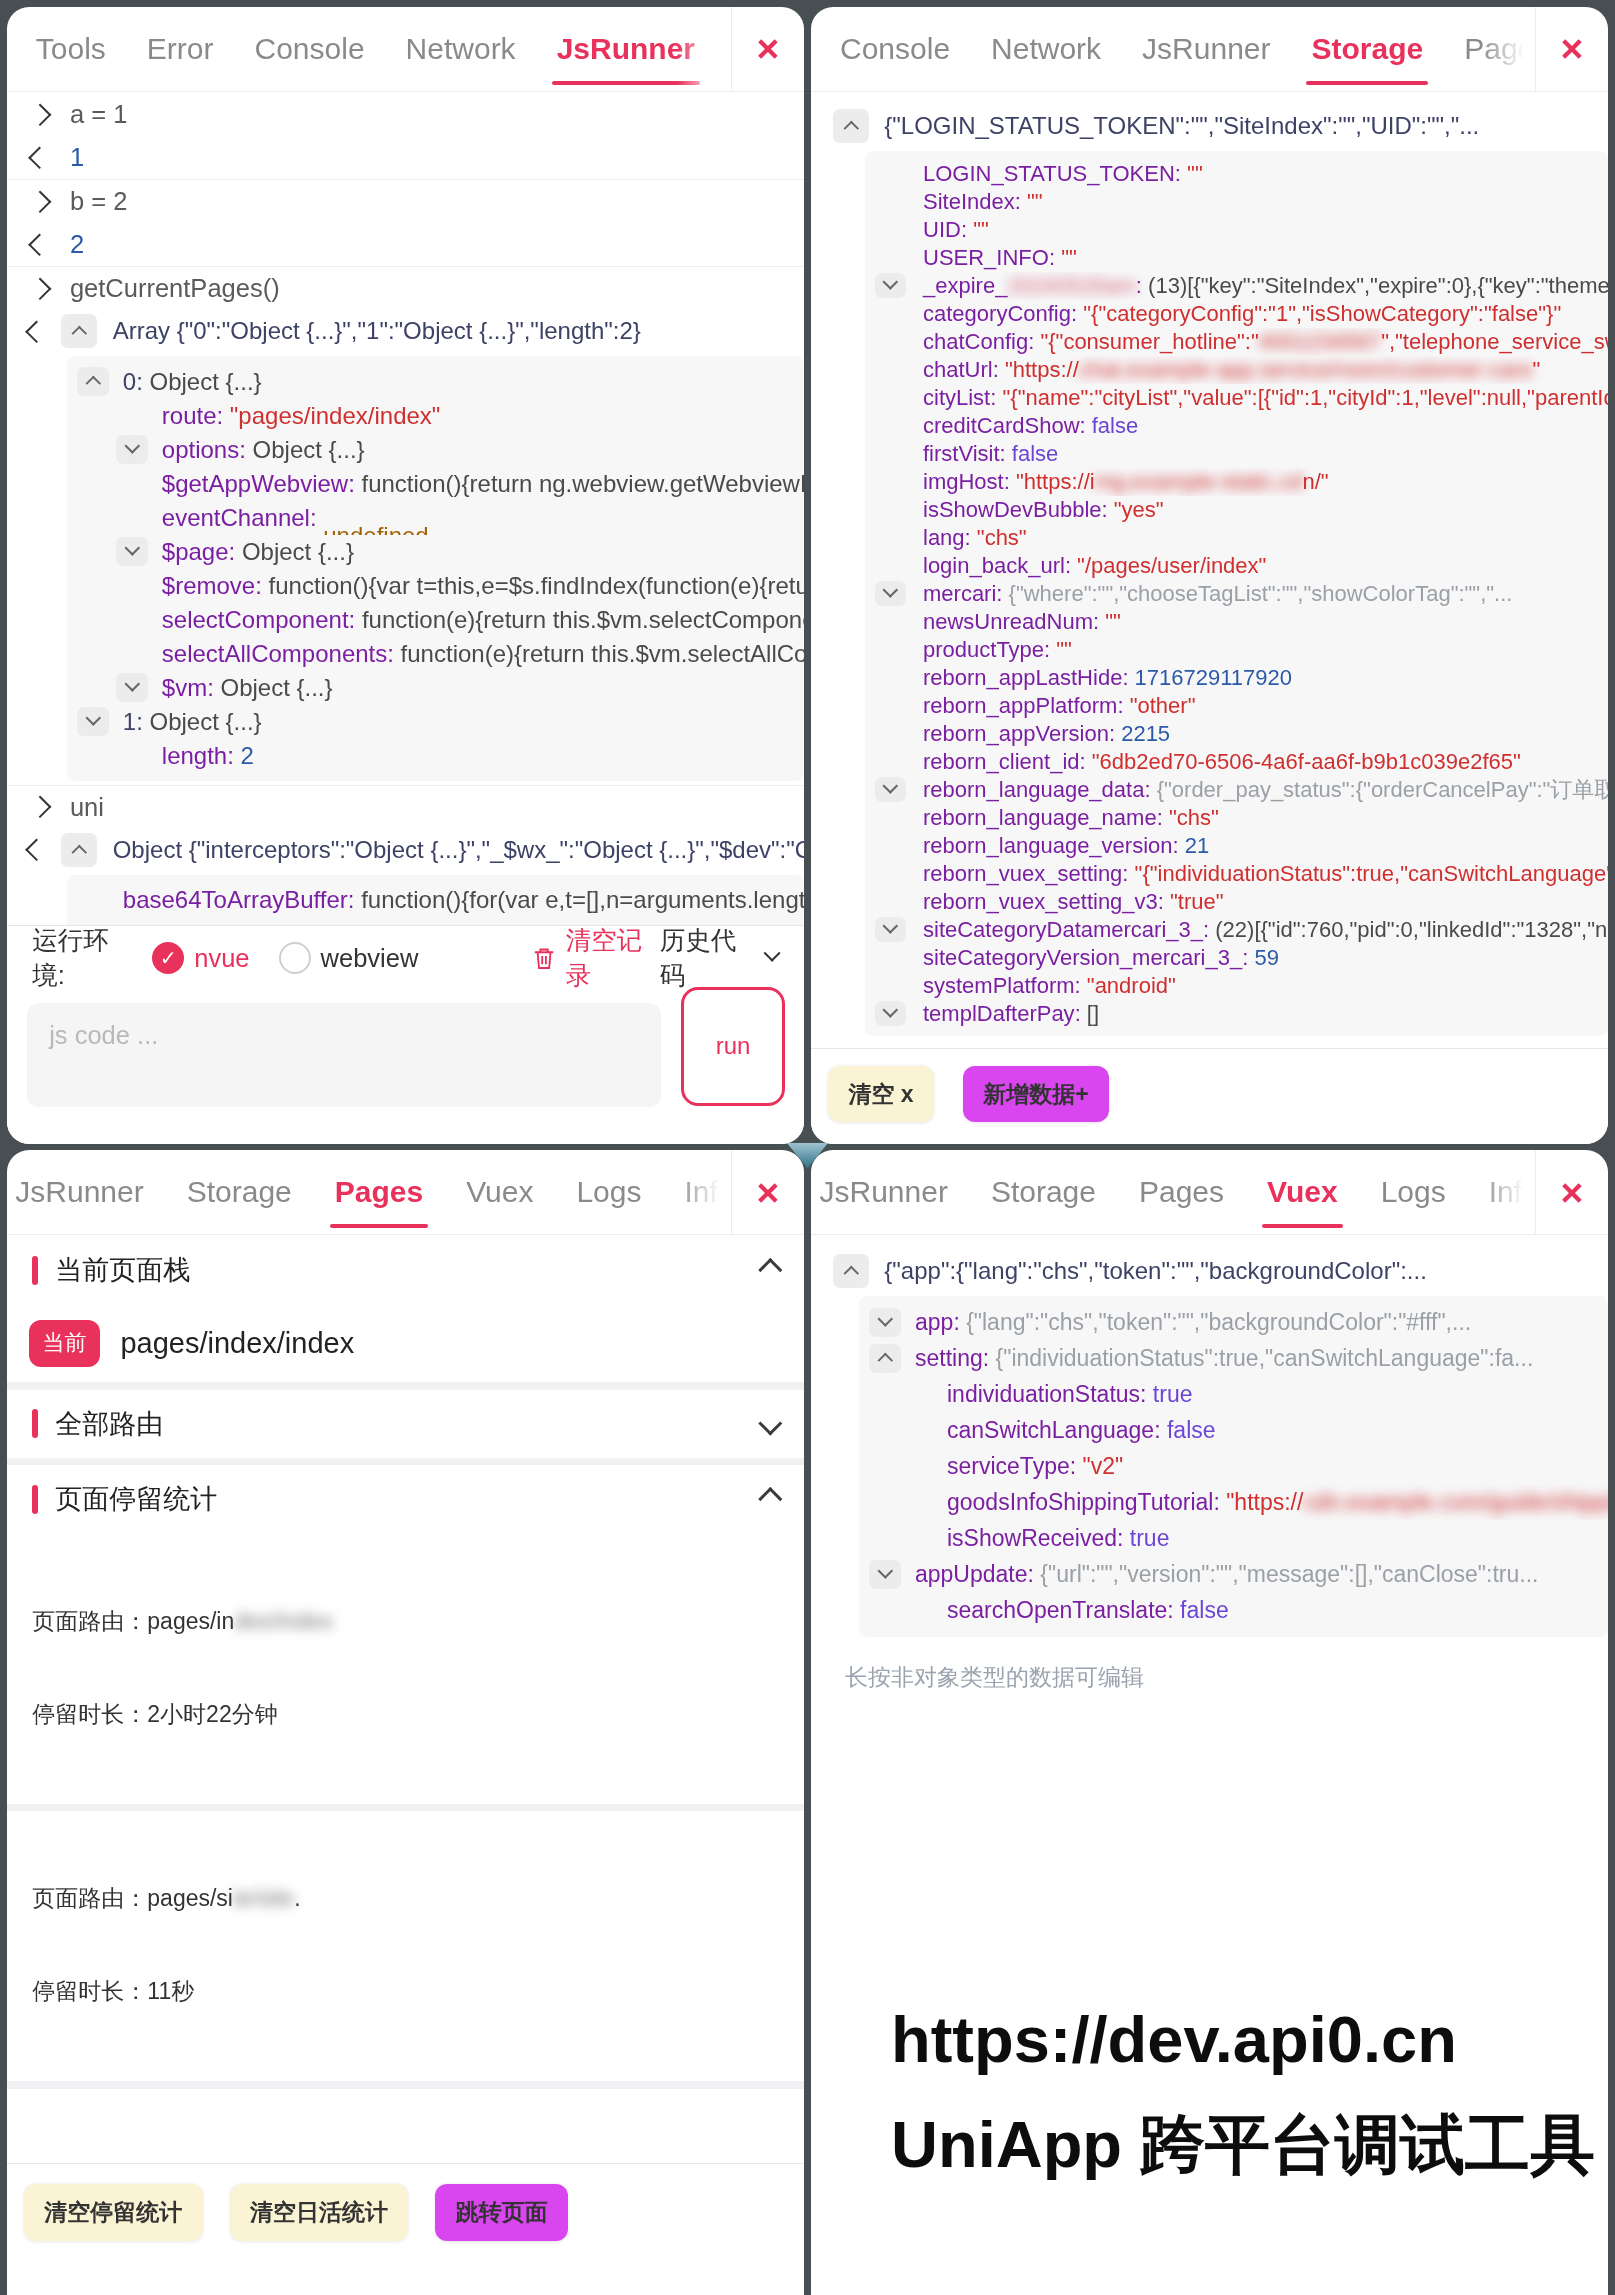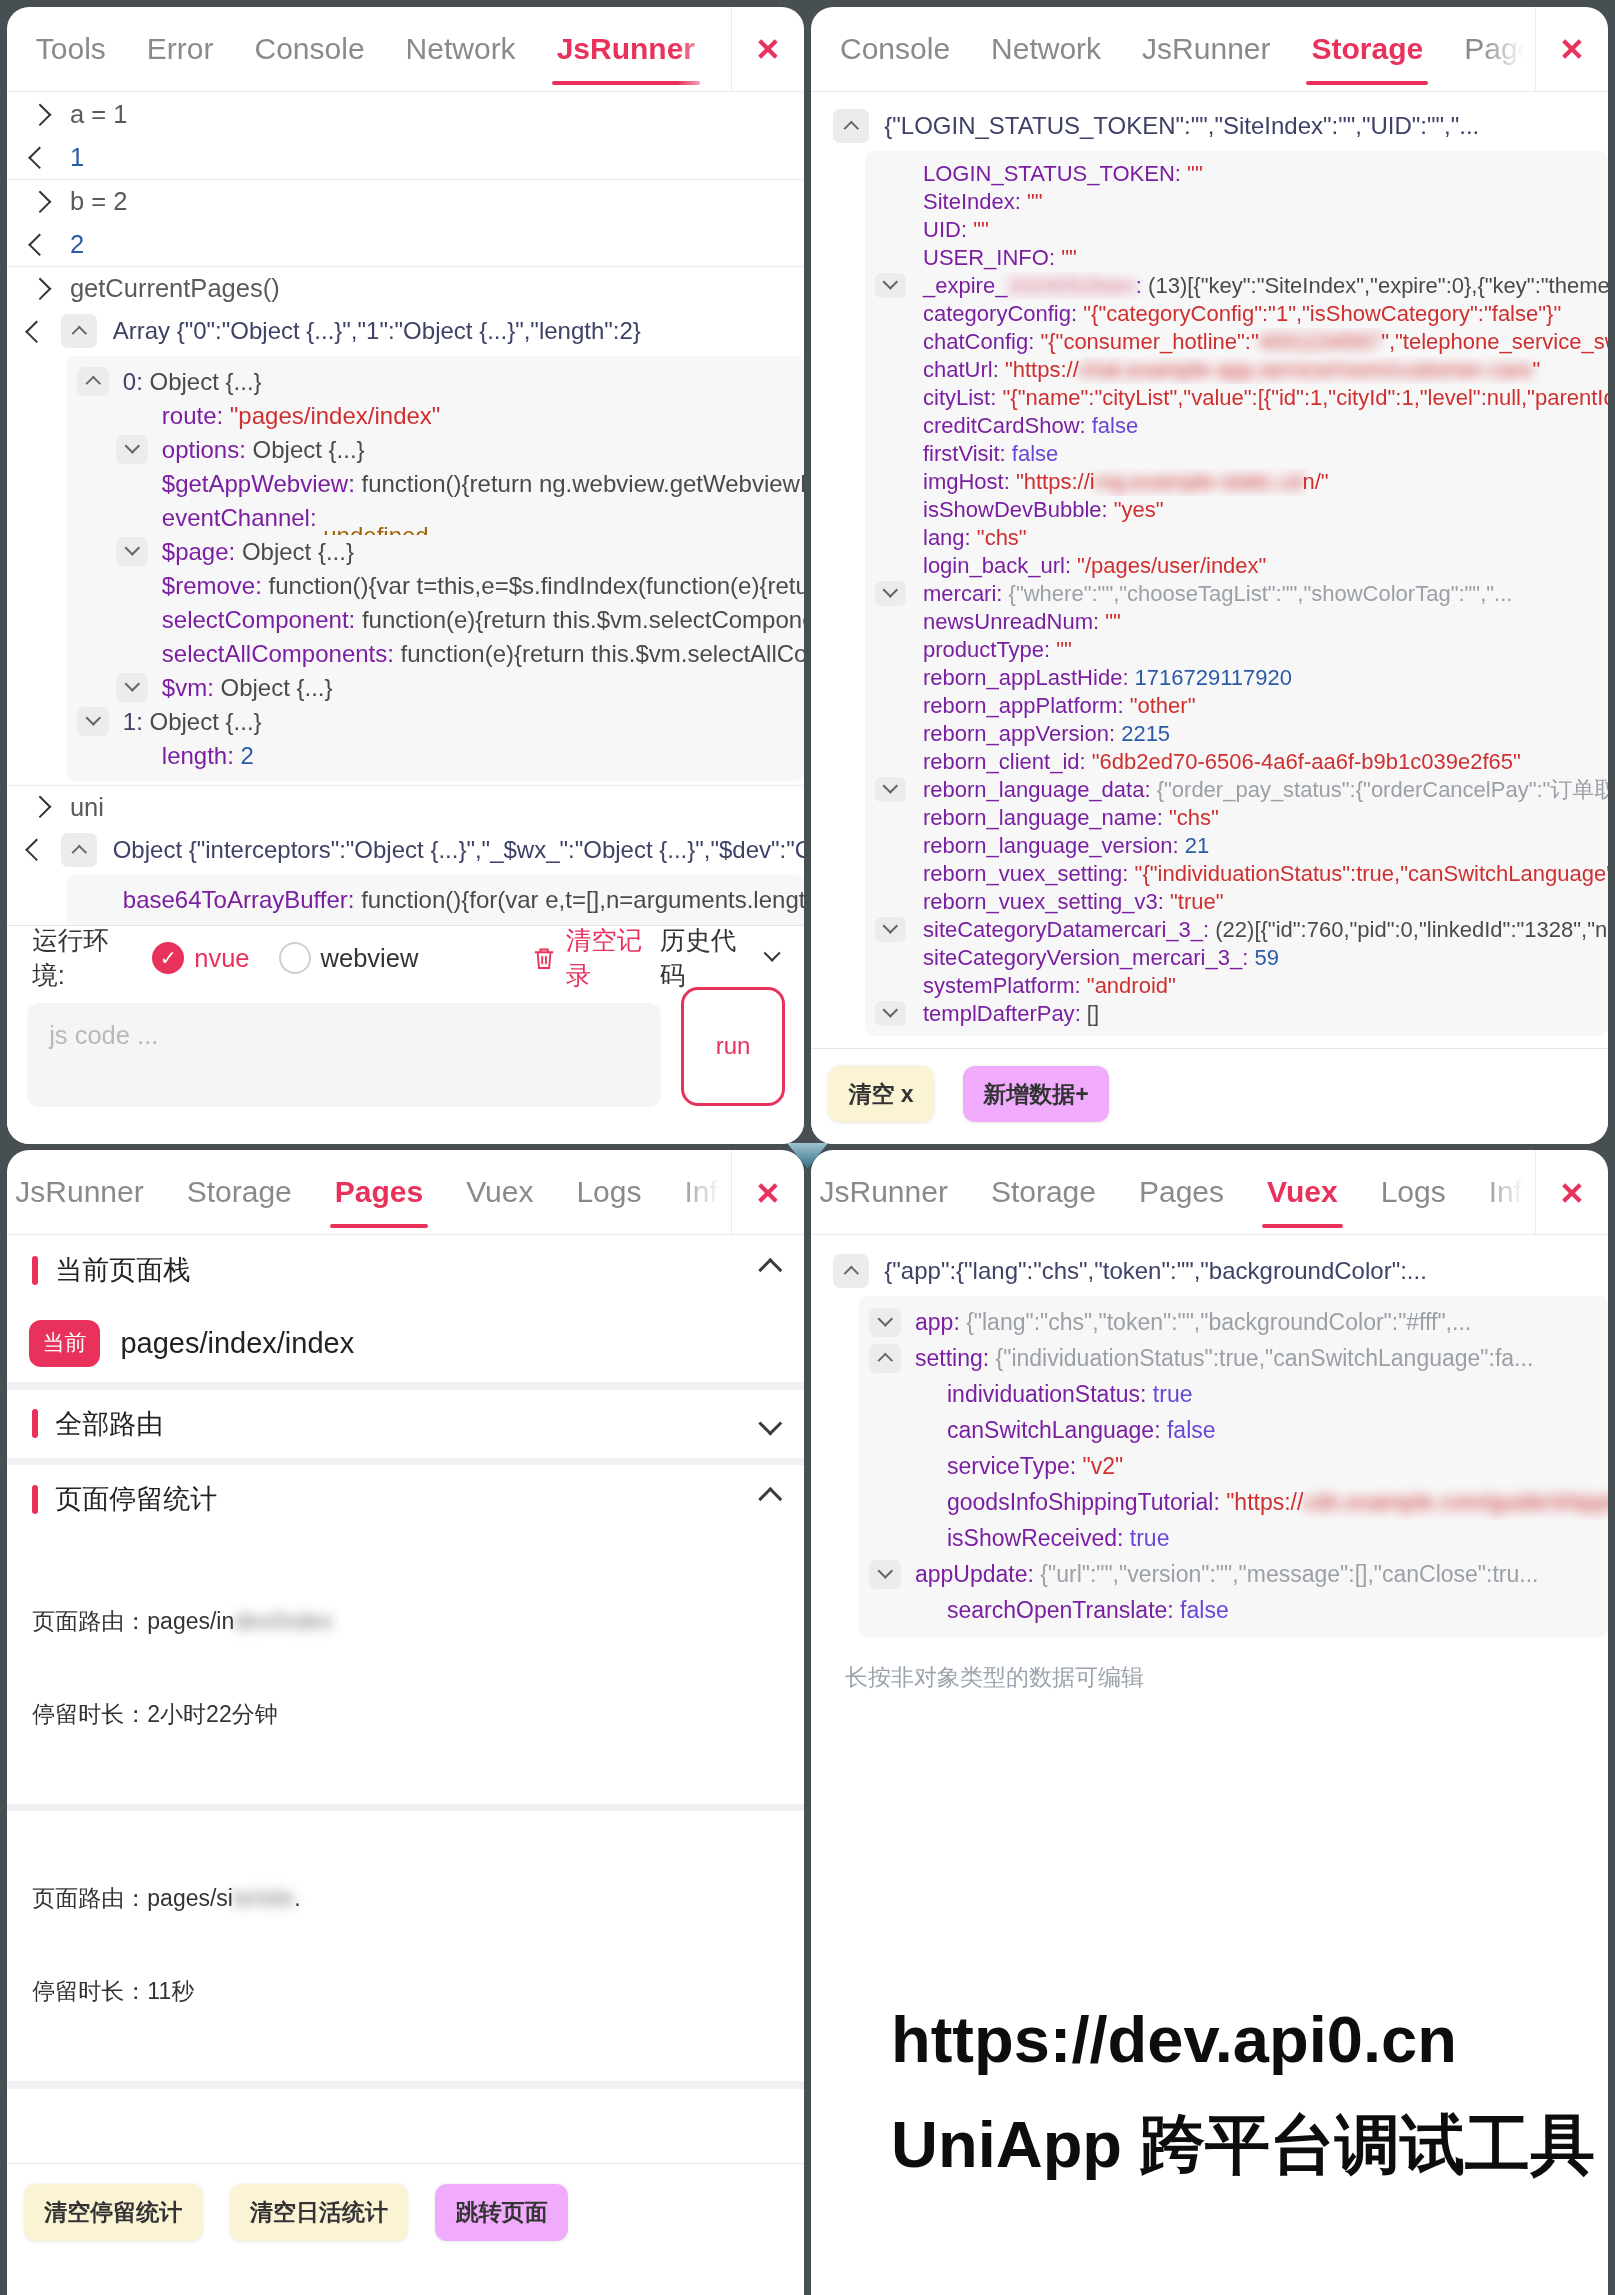--- a/index.html
+++ b/index.html
@@ -98,21 +98,21 @@
     border-radius:17px; color:var(--accent); font-size:24px; display:flex; align-items:center; justify-content:center; cursor:pointer; }
 
   
   .sfoot { position:absolute; left:0; right:0; bottom:0; height:96px; border-top:0.9px solid #e6e6e6; background:#fff;
     display:flex; align-items:flex-start; gap:29px; padding:17px 0 0 17px; }
   .pfoot { position:absolute; left:0; right:0; bottom:0; height:132px; border-top:0.9px solid #e9e9e9; background:#fff;
     display:flex; align-items:flex-start; gap:27px; padding:20.4px 0 0 17px; }
   .btn { display:inline-flex; align-items:center; justify-content:center; font-size:23px; color:#333;
     border-radius:12px; padding:12.8px 20.4px; box-shadow:0 0.9px 3.4px rgba(0,0,0,.10); cursor:pointer; white-space:nowrap;font-weight:bold; }
   .btn.yellow { background:#faf3d4; }
-  .btn.blue { background:#f0abfc; }
+  .btn.blue { background:#d946ef; }
 
   
   .sech { display:flex; align-items:center; height:68px; padding:0 25.5px; font-size:27px; color:#222; font-weight:500; }
   .sech .bar { width:6px; height:29px; background:var(--accent); border-radius:3.4px; margin-right:17px; flex:none; }
   .sech .ch { margin-left:auto; border-color:#3a3a3a; border-width:0 3px 3px 0; padding:6.8px; cursor:pointer; }
   .band { height:7.7px; background:#f1f1f3; }
   .stackrow { display:flex; align-items:center; height:78px; padding:0 22px; }
   .badge { background:var(--accent); color:#fff; font-size:22px; padding:8.5px 13.6px; border-radius:12px; margin-right:20.4px; flex:none; }
   .stackroute { font-size:29px; color:#222; }
   .srow { padding:10.2px 25.5px 12px; font-size:23px; color:#333; line-height:31px; white-space:pre; overflow:hidden; }

